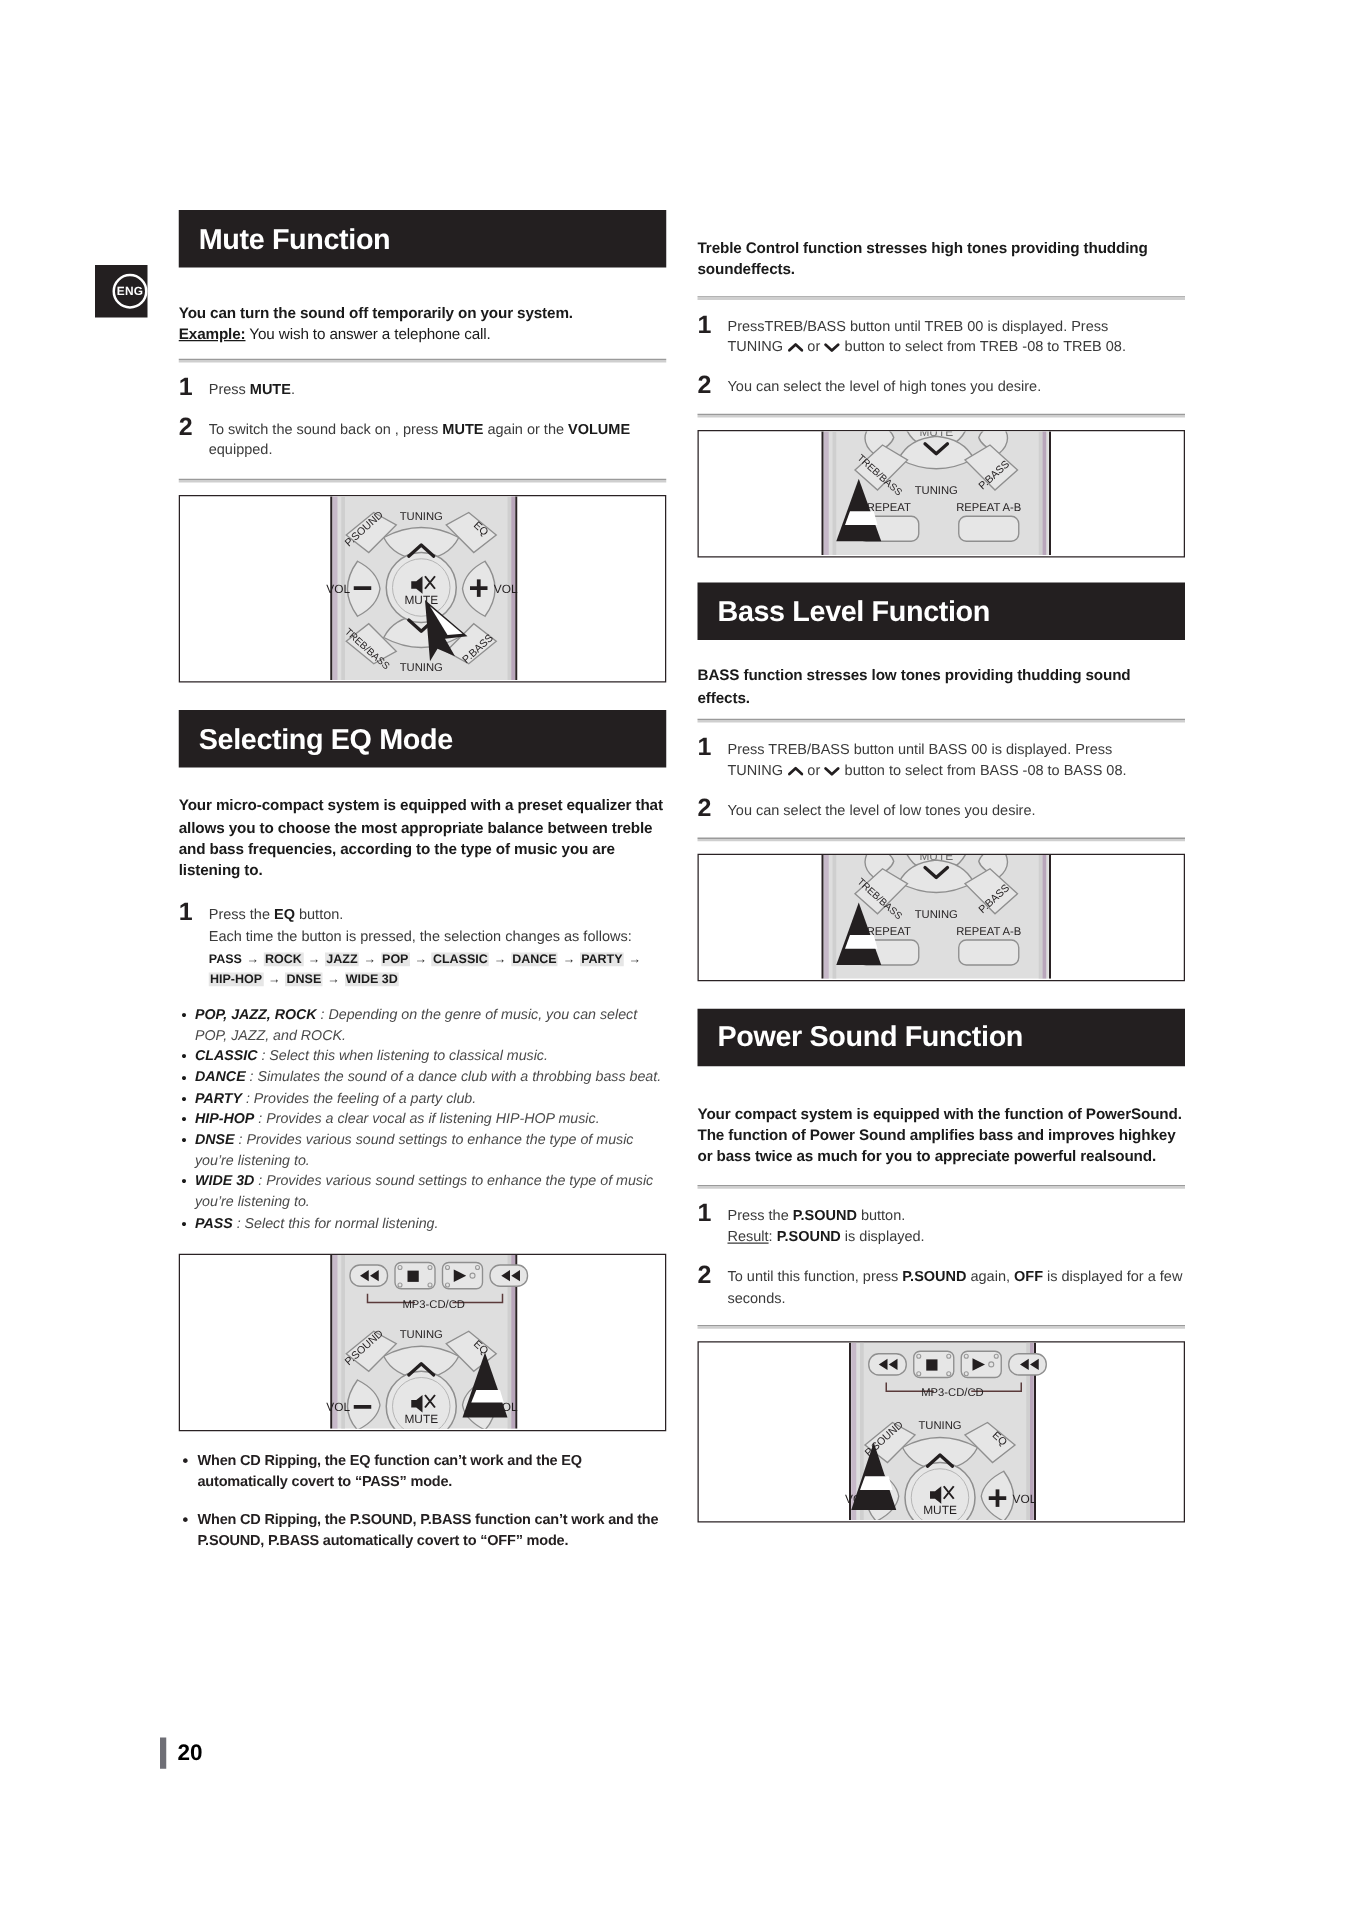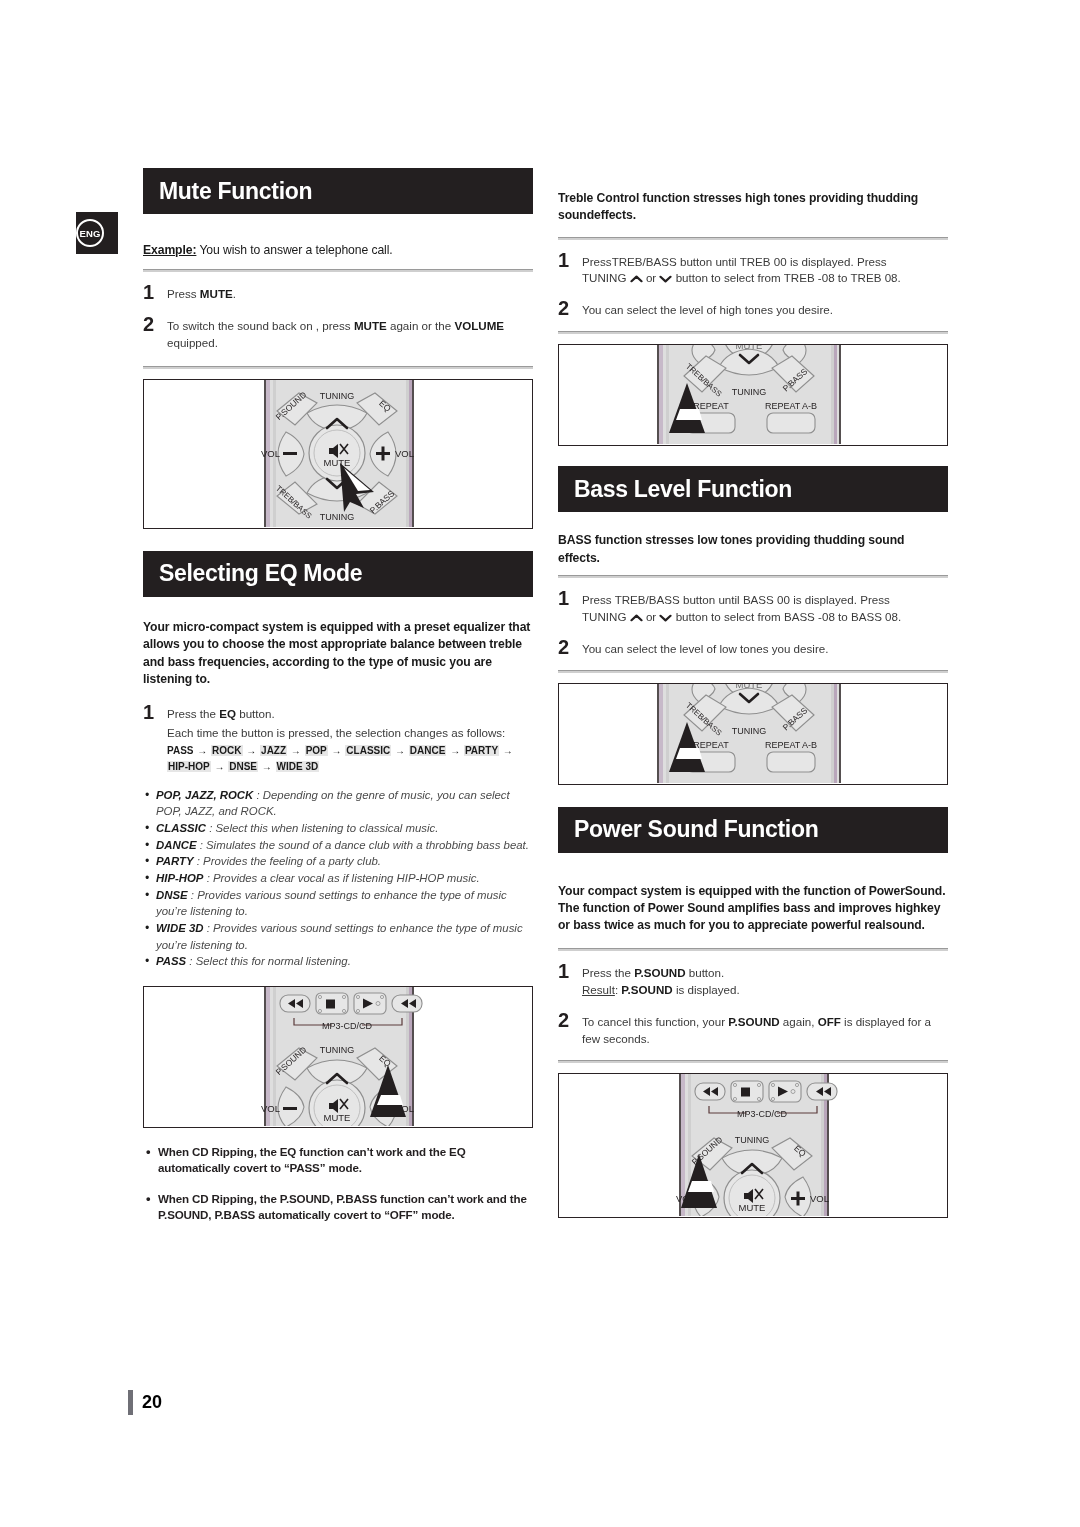--- a/index.html
+++ b/index.html
@@ -10,21 +10,21 @@
     color: #1a1a1a;
     overflow: hidden;
   }
   .page { position: relative; width: 1080px; height: 1527px; }
 
   
   .eng-badge {
     position: absolute; left: 76px; top: 212px;
     width: 42px; height: 42px;
     background: #231f20;
-    display: flex; align-items: center; justify-content: flex-start;
+    display: flex; align-items: center; justify-content: flex-end;
   }
   .eng-badge .ring {
     width: 28px; height: 28px; border-radius: 50%;
     border: 2px solid #ffffff;
     display: flex; align-items: center; justify-content: center;
     color: #ffffff; font-size: 9.5px; font-weight: bold; letter-spacing: .2px;
   }
 
   
   .col-left  { position: absolute; left: 143px; top: 168px; width: 390px; }
@@ -165,20 +165,21 @@
 
   <div class="col-left">
 
     <div class="sec-head">
       <h2>Mute Function</h2>
     </div>
 
     <div style="height:28px"></div>
 
     <div class="intro">
+      <div>You can turn the sound off temporarily on your system.</div>
       <div><u>Example:</u><span class="reg"> You wish to answer a telephone call.</span></div>
     </div>
 
     <div class="rule"></div>
 
     <div class="steps">
       <div class="step">
         <div class="step-num">1</div>
         <div class="step-body"><span>Press </span><b>MUTE</b><span>.</span></div>
       </div>
@@ -500,21 +501,21 @@
     <div class="steps">
       <div class="step">
         <div class="step-num">1</div>
         <div class="step-body">
           <div><span>Press the </span><b>P.SOUND</b><span> button.</span></div>
           <div><u>Result</u><span>:  </span><b>P.SOUND</b><span>  is displayed.</span></div>
         </div>
       </div>
       <div class="step">
         <div class="step-num">2</div>
-        <div class="step-body"><span>To cancel this function, your </span><b>P.SOUND</b><span> again,  </span><b>OFF</b><span>  is displayed for a few seconds.</span></div>
+        <div class="step-body"><span>To until this function, press </span><b>P.SOUND</b><span> again,  </span><b>OFF</b><span>  is displayed for a few seconds.</span></div>
       </div>
     </div>
 
     <div class="rule" style="margin-top:12px"></div>
 
     <div class="illus" style="height:145px;margin-top:4px">
       <svg width="386" height="142" viewBox="0 0 386 142">
         <rect x="122" y="0" width="146" height="142" fill="#dedede"></rect>
         <rect x="122" y="0" width="4" height="142" fill="#c7b9c9"></rect>
         <rect x="129" y="0" width="3" height="142" fill="#cfcfcf"></rect>

